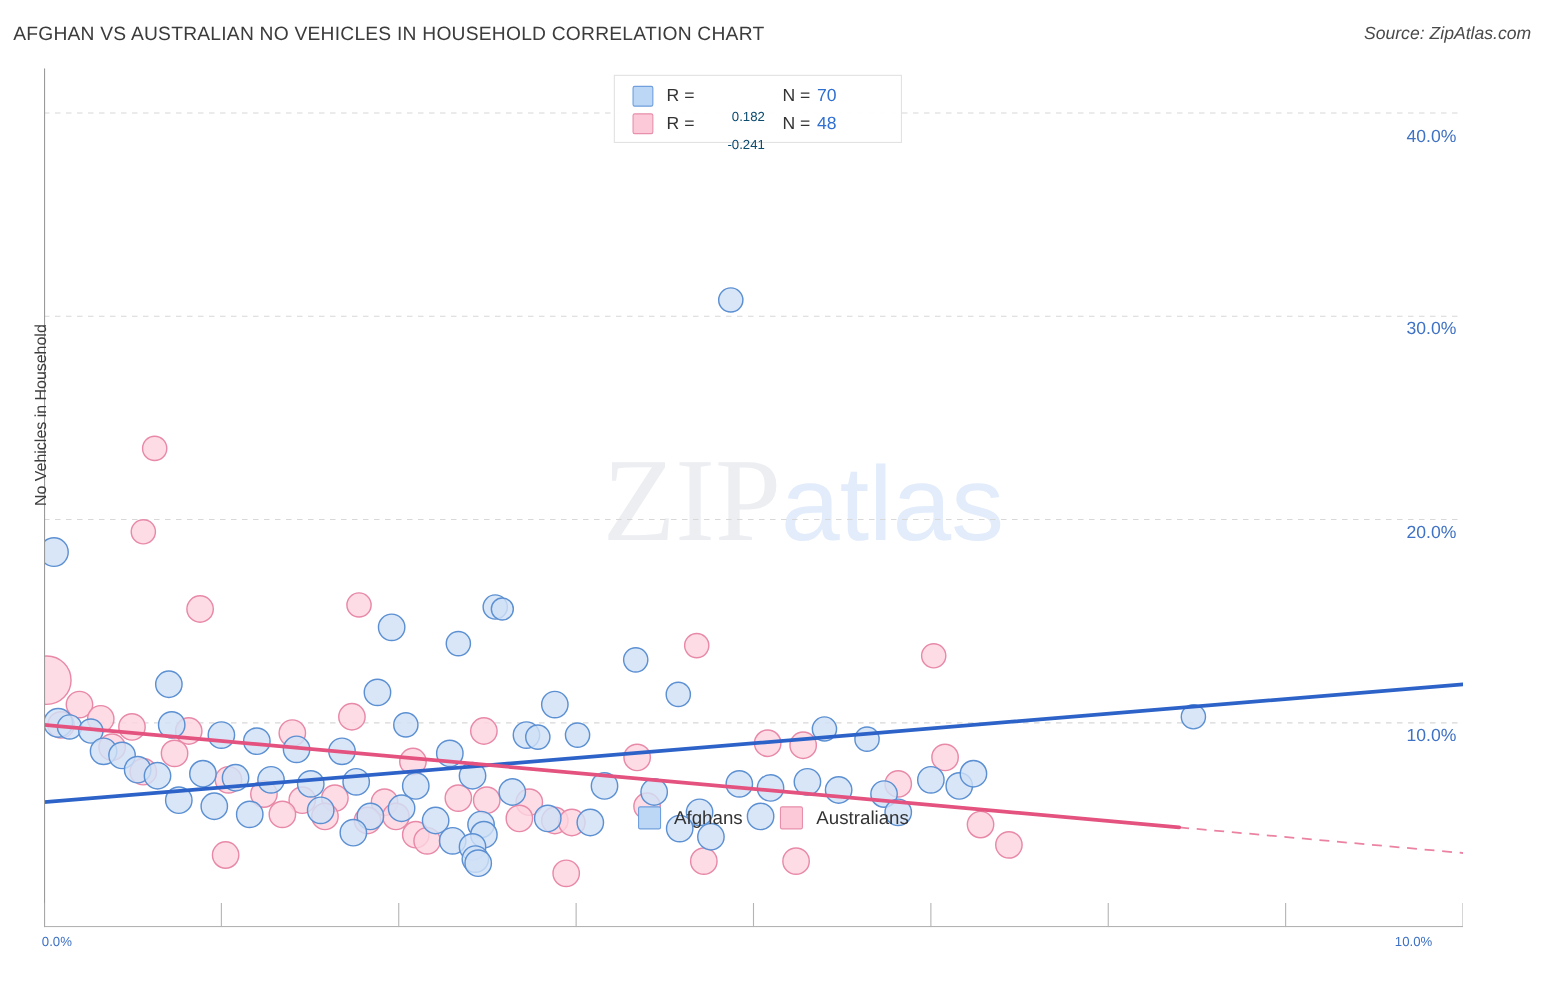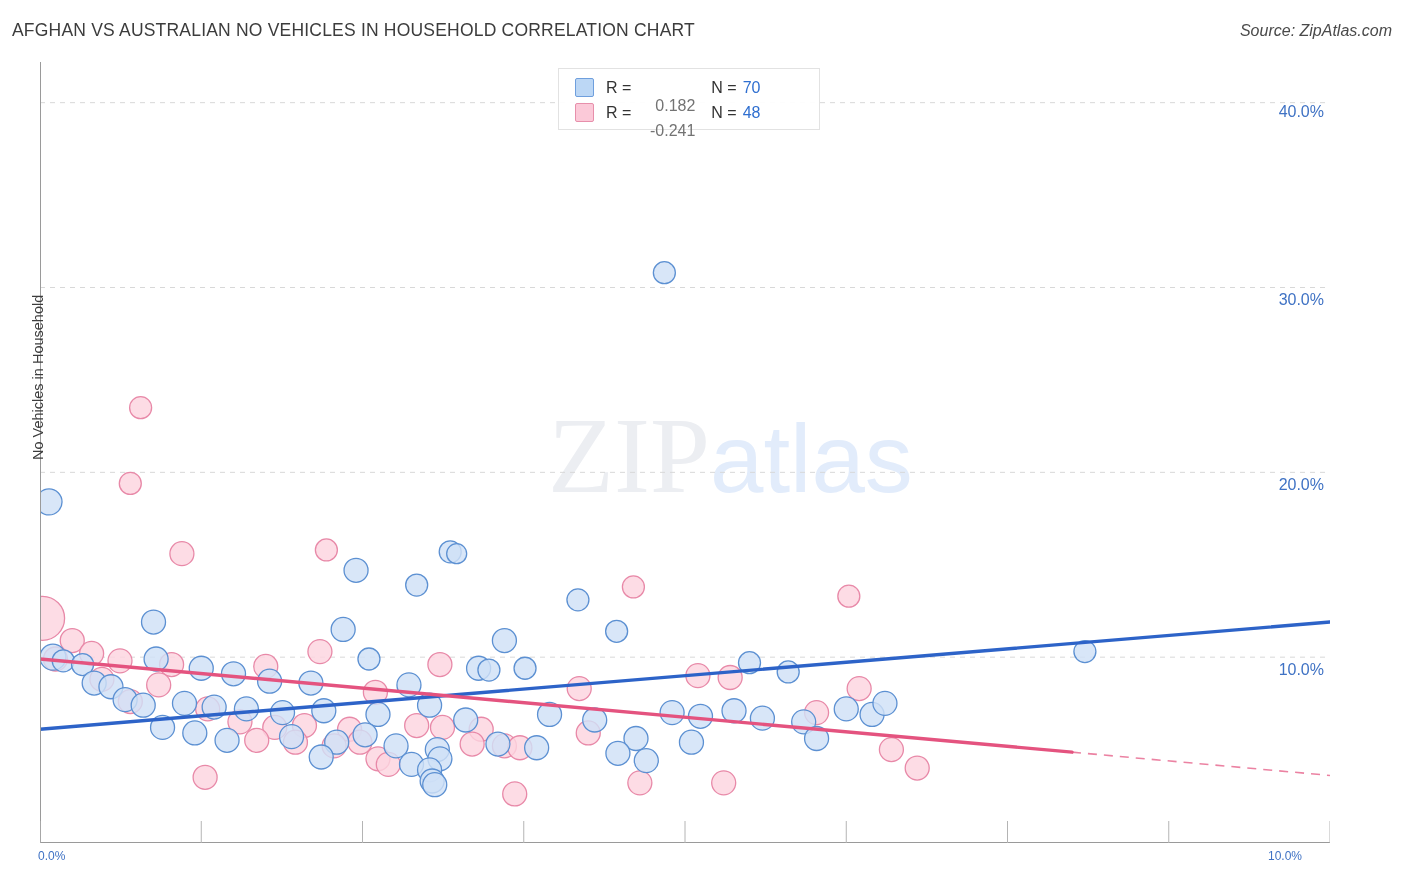--- a/index.html
+++ b/index.html
@@ -69,21 +69,21 @@
     width: 262px; height: 62px;
     background: rgba(255,255,255,0.94);
     border: 1px solid #e2e2e2;
     padding: 6px 10px 6px 16px;
   }
   .r-row { display: flex; align-items: center; height: 25px; }
   .r-swatch { width: 19px; height: 19px; border-radius: 2px; flex: 0 0 auto; }
   .r-swatch.blue { background: #bcd7f5; border: 1px solid #6f9fdd; }
   .r-swatch.pink { background: #fbc9d8; border: 1px solid #e78fab; }
   .r-label { font-size: 16px; color: #333; margin-left: 12px; }
-  .r-value { font-size: 16px; color: #737373; margin-left: 6px;
+  .r-value { font-size: 12px; color: #0c4a6e; margin-left: 6px;
              width: 58px; text-align: right; margin-top: 37px; }
   .n-label { font-size: 16px; color: #333; margin-left: 16px; }
   .n-value { font-size: 16px; color: #2f6fd0; margin-left: 6px; }
 
   
   .series-legend {
     position: absolute; left: 0; right: 0; bottom: 14px;
     display: flex; justify-content: center; align-items: center; gap: 34px;
   }
   .sl-item { display: flex; align-items: center; gap: 12px; }
@@ -259,21 +259,21 @@
           <line x1="967.5" x2="967.5" y1="759" y2="781" stroke="#b4b4b4" stroke-width="1"></line>
           <line x1="1128.75" x2="1128.75" y1="759" y2="781" stroke="#b4b4b4" stroke-width="1"></line>
           <line x1="1290" x2="1290" y1="759" y2="781" stroke="#b4b4b4" stroke-width="1"></line>
         </g>
       </svg>
 
     <div class="y-axis-title">No Vehicles in Household</div>
   <div class="ytick" style="top: 599.166px;">10.0%</div>
       <div class="ytick" style="top: 414.332px;">20.0%</div>
       <div class="ytick" style="top: 229.498px;">30.0%</div>
-      <div class="ytick" style="top: 41px;">40.0%</div>
+      <div class="ytick" style="top: 54px;">40.0%</div>
       <div class="xtick" style="top: 787px; left: -2px;">0.0%</div>
       <div class="xtick" style="top: 787px; left: 1228px;">10.0%</div>
     </div>
 
   <div class="r-legend">
     <div class="r-row">
       <span class="r-swatch blue"></span>
       <span class="r-label">R =</span>
       <span class="r-value">0.182</span>
       <span class="n-label">N =</span>
@@ -281,14 +281,24 @@
     </div>
     <div class="r-row">
       <span class="r-swatch pink"></span>
       <span class="r-label">R =</span>
       <span class="r-value">-0.241</span>
       <span class="n-label">N =</span>
       <span class="n-value">48</span>
     </div>
   </div>
 
+  <div class="series-legend">
+    <div class="sl-item">
+      <span class="sl-swatch blue"></span>
+      <span class="sl-text">Afghans</span>
+    </div>
+    <div class="sl-item">
+      <span class="sl-swatch pink"></span>
+      <span class="sl-text">Australians</span>
+    </div>
+  </div>
 
 </div>
 
 </body></html>

